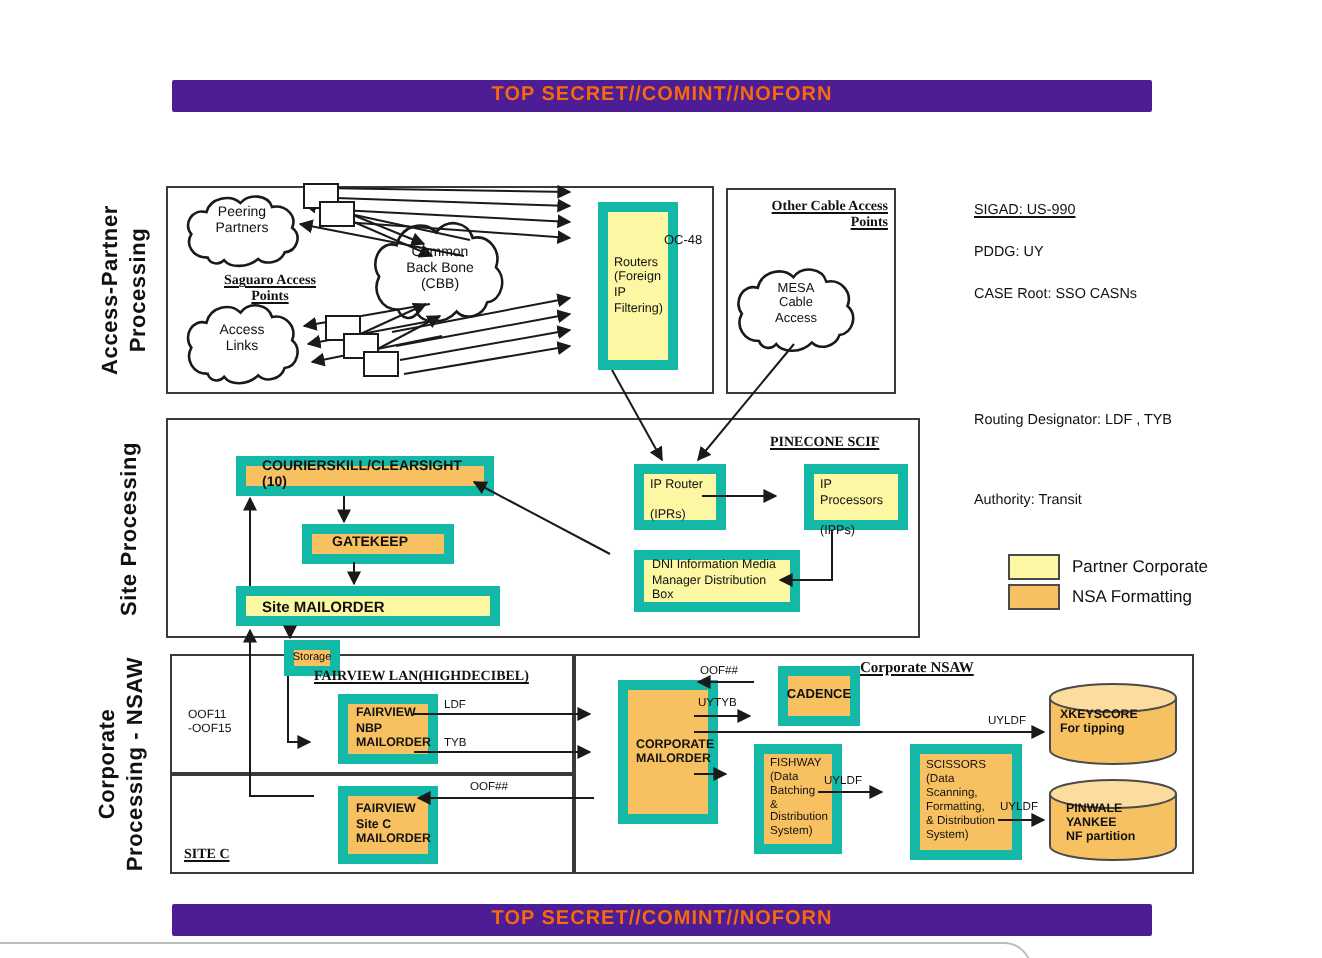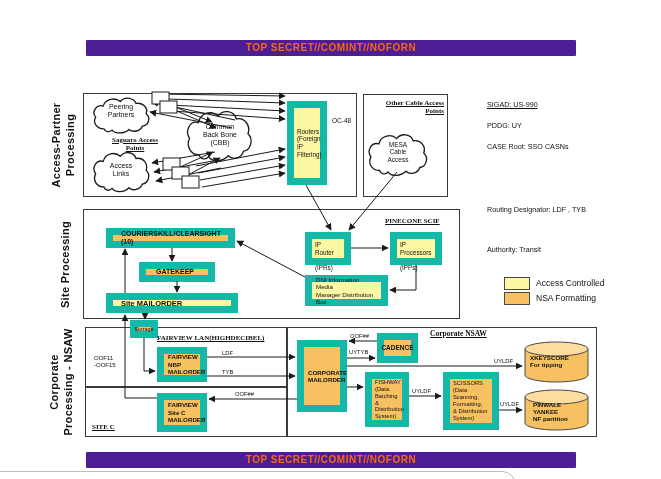--- a/index.html
+++ b/index.html
@@ -1,21 +1,21 @@
 <!DOCTYPE html>
 <html><head>
 <meta charset="utf-8">
 <style>
   html,body{margin:0;padding:0;background:#fff;}
   #stage{position:relative;width:661px;height:479px;background:#fff;overflow:hidden;
          font-family:"Liberation Sans",sans-serif;color:#111;}
   .abs{position:absolute;}
   .lbl{position:absolute;white-space:pre-line;line-height:1.15;z-index:6;}
-  .box{position:absolute;border:7px solid #14b8a6;box-sizing:border-box;z-index:1;
-       display:flex;align-items:center;white-space:pre-line;line-height:1.2;}
+  .box{position:absolute;border:5px solid #14b8a6;box-sizing:border-box;z-index:1;
+       display:flex;align-items:center;white-space:pre-line;line-height:1.2;margin-left:12px;}
   .orange{background:#F7C161;}
   .yellow{background:#FBF7A3;}
   .sect{position:absolute;border:1px solid #3a3a3a;box-sizing:border-box;z-index:0;background:transparent;}
   .vlabel{position:absolute;transform:rotate(-90deg);transform-origin:center;
           text-align:center;font-weight:bold;font-size:11px;white-space:pre-line;
           line-height:1.25;z-index:6;letter-spacing:.3px;}
   .und{text-decoration:underline;font-weight:bold;font-family:Liberation Serif, serif;}
   .banner{position:absolute;left:86px;width:490px;height:16px;background:#4c1d95;
           color:#F8680D;font-weight:bold;font-size:10px;text-align:center;line-height:16px;
           letter-spacing:.5px;z-index:6;border-radius:1px;}
@@ -192,19 +192,19 @@
   <div class="lbl flowlbl" style="left:412px;top:388px;">UYLDF</div>
   <div class="lbl flowlbl" style="left:500px;top:401px;">UYLDF</div>
 
   <div class="meta" style="top:100px;text-decoration:underline;">SIGAD: US-990</div>
   <div class="meta" style="top:121px;">PDDG: UY</div>
   <div class="meta" style="top:142px;">CASE Root: SSO CASNs</div>
   <div class="meta" style="top:174px;margin-top:31px;">Routing Designator: LDF , TYB</div>
   <div class="meta" style="top:245px;">Authority:  Transit</div>
 
   <div class="abs" style="left:504px;top:277px;width:26px;height:13px;background:#FBF7A3;border:1px solid #4a4a4a;box-sizing:border-box;z-index:6;"></div>
-  <div class="lbl" style="left:536px;top:279px;font-size:8.5px;">Access Controlled</div>
+  <div class="lbl" style="left:536px;top:279px;font-size:8.5px;">Partner Corporate</div>
   <div class="abs" style="left:504px;top:292px;width:26px;height:13px;background:#F7C161;border:1px solid #4a4a4a;box-sizing:border-box;z-index:6;"></div>
   <div class="lbl" style="left:536px;top:294px;font-size:8.5px;">NSA Formatting</div>
 
   <div class="abs" style="left:-8px;top:471px;width:522px;height:20px;border:1px solid #bdbdbd;border-radius:4px 14px 0 0;background:#fff;z-index:0;"></div>
 
 </div>
 
 </body></html>

